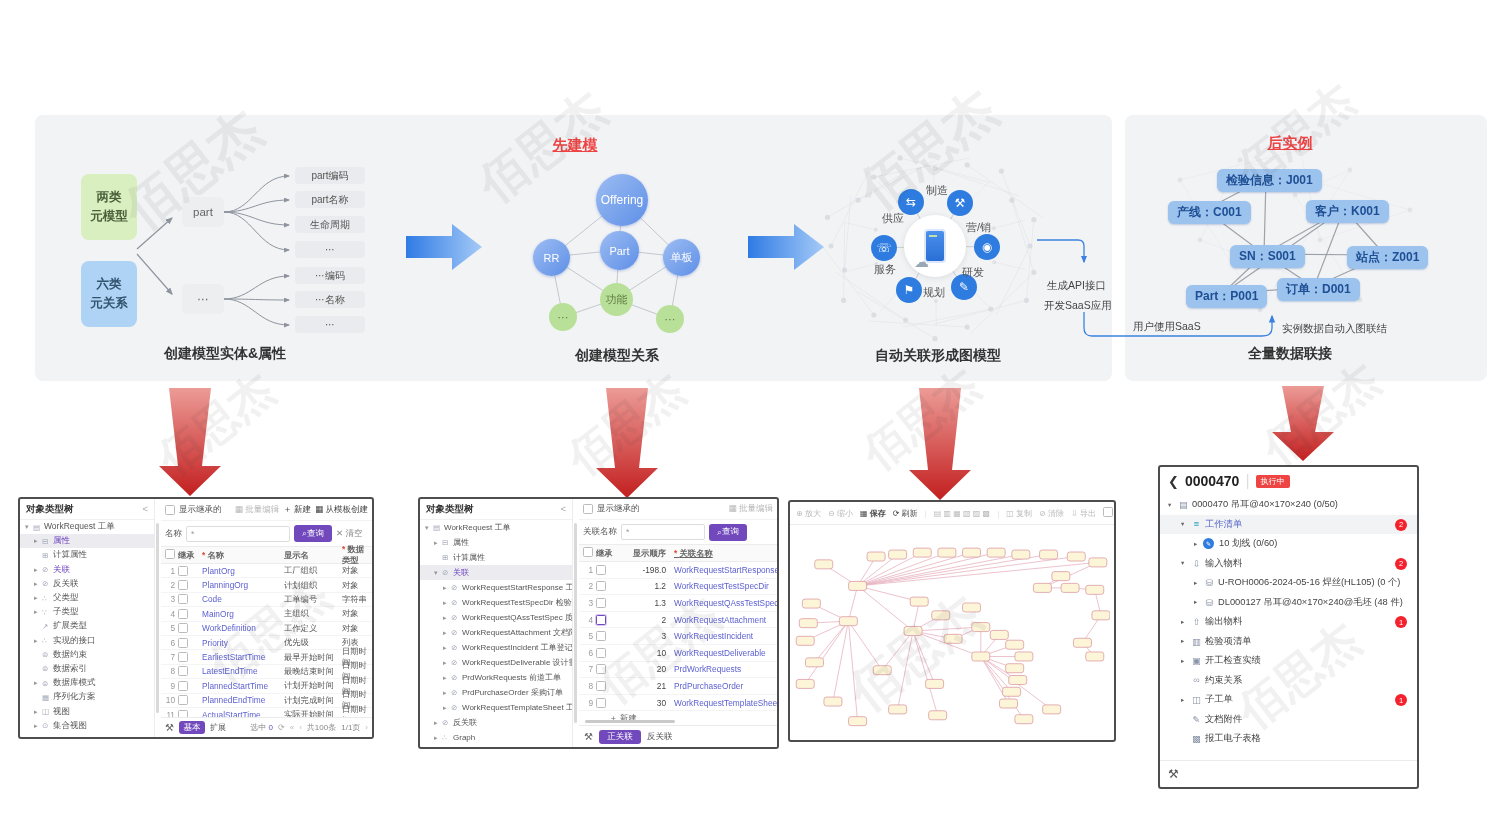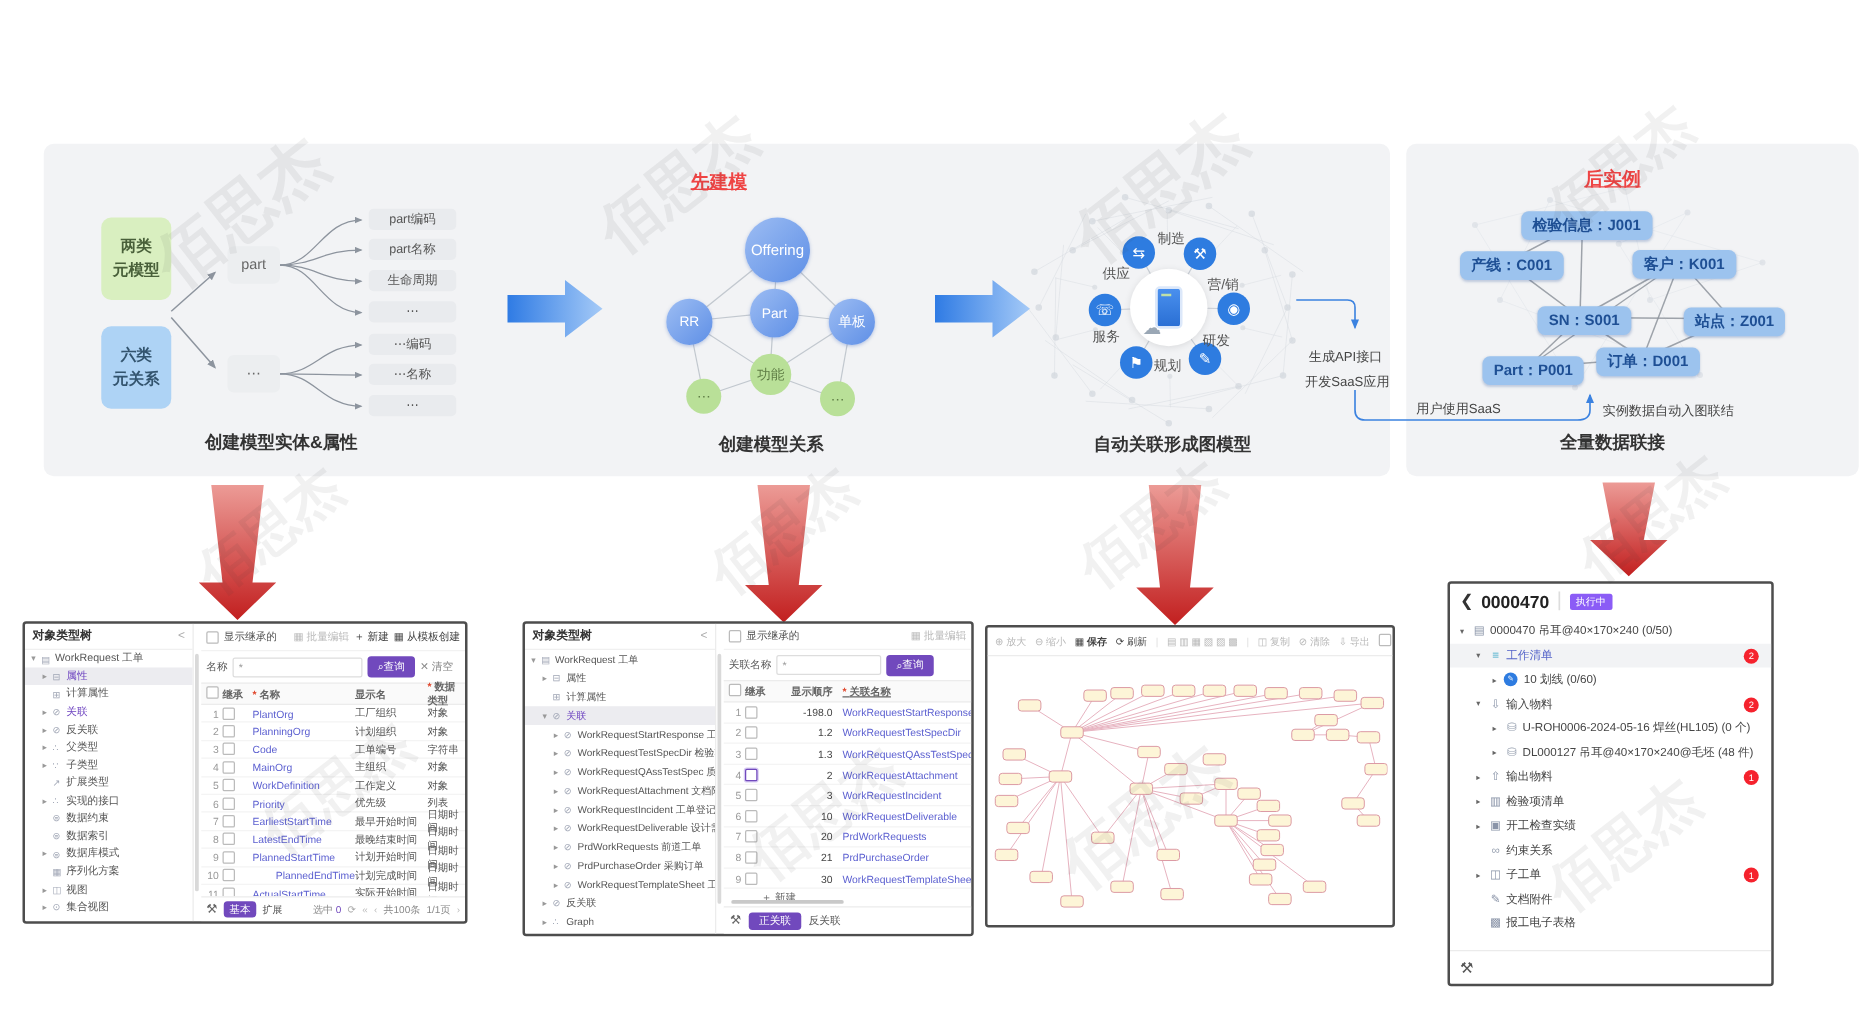--- a/index.html
+++ b/index.html
@@ -479,21 +479,21 @@
             </div>
             <div class="lnk" style="width: 82px; overflow: hidden; white-space: nowrap;">PlannedStartTime</div>
             <div style="width: 58px; color: rgb(85, 85, 85);">计划开始时间</div>
             <div style="flex: 1 1 0%; color: rgb(85, 85, 85);">日期时间</div>
           </div>
           <div class="trow" style="height: 13.4px; font-size: 8.3px;">
             <div class="seq">10</div>
             <div style="width: 24px;">
               <div class="cb"></div>
             </div>
-            <div class="lnk" style="width: 82px; overflow: hidden; white-space: nowrap; text-align: right;">PlannedEndTime</div>
+            <div class="lnk" style="width: 82px; overflow: hidden; white-space: nowrap;">PlannedEndTime</div>
             <div style="width: 58px; color: rgb(85, 85, 85);">计划完成时间</div>
             <div style="flex: 1 1 0%; color: rgb(85, 85, 85);">日期时间</div>
           </div>
           <div class="trow" style="height: 13.4px; font-size: 8.3px;">
             <div class="seq">11</div>
             <div style="width: 24px;">
               <div class="cb"></div>
             </div>
             <div class="lnk" style="width: 82px; overflow: hidden; white-space: nowrap;">ActualStartTime</div>
             <div style="width: 58px; color: rgb(85, 85, 85);">实际开始时间</div>
@@ -815,21 +815,21 @@
         <rect x="295.76" y="126.98000000000002" width="18" height="9" rx="2.5" fill="#fdf5d7" stroke="#dc9aa4" stroke-width="0.8"></rect>
         <rect x="261.88" y="46.62" width="18" height="9" rx="2.5" fill="#fdf5d7" stroke="#dc9aa4" stroke-width="0.8"></rect>
       </svg>
   </div>
 
   <div class="abs shot" style="left:1158px;top:465px;width:257px;height:320px;">
     <div style="height:28px;display:flex;align-items:center;padding:0 8px;gap:6px;">
       <span style="font-size:13px;font-weight:bold;color:#333;">❮</span>
       <span style="font-size:14px;font-weight:bold;color:#222;">0000470</span>
       <span style="color:#ddd;">|</span>
-      <span style="background:#8b5cf6;color:#fff;font-size:8px;padding:1px 5px;border-radius:2px;">执行中</span>
+      <span style="background:#ef4444;color:#fff;font-size:8px;padding:1px 5px;border-radius:2px;">执行中</span>
     </div>
     <div id="s4-tree">
         <div class="s4row" style="height: 19.5px; padding-left: 8px;">
           <div class="arr">▾</div>
           <div class="ric" style="color: rgb(138, 148, 168);">▤</div>
           <div style="overflow: hidden; white-space: nowrap; padding-left: 2px;">0000470 吊耳@40×170×240  (0/50)</div>
         </div>
         <div class="s4row " style="height: 19.5px; padding-left: 21px; background: rgb(242, 243, 245);">
           <div class="arr">▾</div>
           <div class="ric" style="color: rgb(58, 167, 201);">≡</div>

